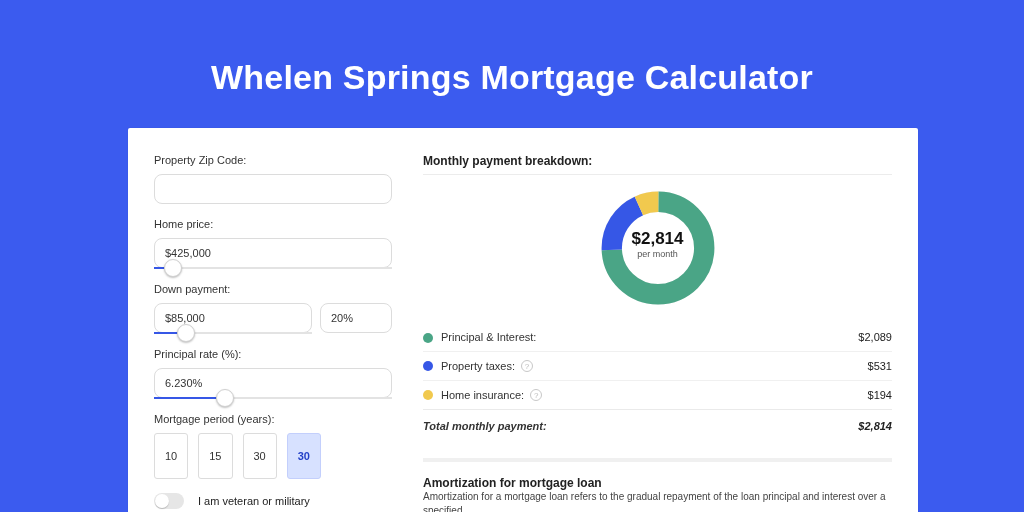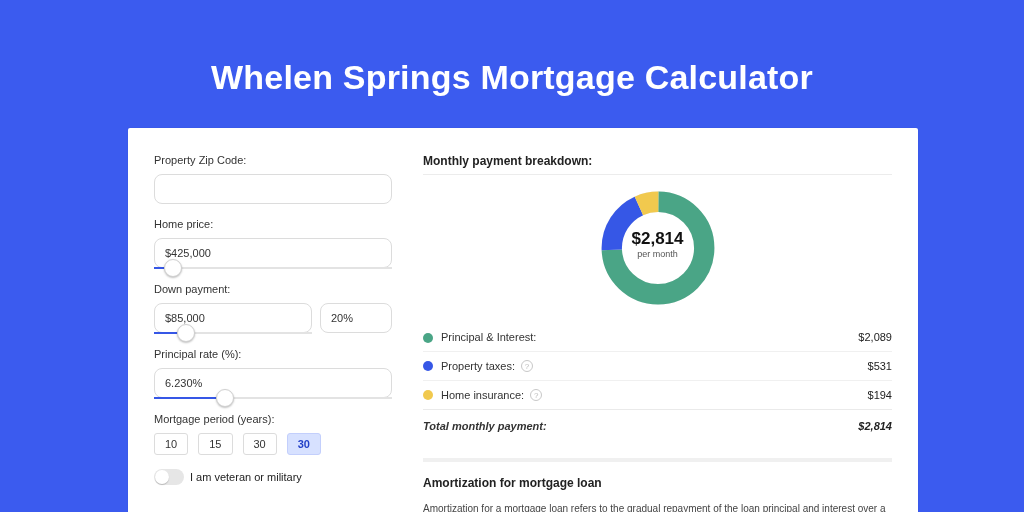--- a/index.html
+++ b/index.html
@@ -13,23 +13,23 @@
   .lbl { font-size: 11px; color: #333; margin-bottom: 8px; }
   .field { position: relative; margin-bottom: 14px; }
   .input { width: 238px; height: 30px; border: 1px solid #dcdcdc; border-radius: 8px; padding: 0 10px; font-size: 11px; color: #333; background:#fff; }
   .row2 { display:flex; gap:8px; }
   .row2 .input.a { width:158px; }
   .row2 .input.b { width:72px; }
   .sliderbar { position: relative; width: 238px; height: 2px; background: #e3e3e3; margin-top: -1px; }
   .sliderfill { position:absolute; height:2px; background:#3657e6; left:0; top:0; }
   .thumb { position:absolute; top:-8px; width:18px; height:18px; border-radius:50%; background:#fff; border:1px solid #d0d0d0; box-shadow:0 1px 2px rgba(0,0,0,0.25); }
   .pillrow { display:flex; gap:10px; margin-top:2px; }
-  .pill { border:1px solid #dcdcdc; border-radius:3px; padding:4px 10px; font-size:11px; color:#333; cursor:pointer; background:#fff; }
+  .pill { border:1px solid #dcdcdc; border-radius:3px; padding:16px 10px; font-size:11px; color:#333; cursor:pointer; background:#fff; }
   .pill.sel { background:#d7e1ff; border-color:#c3cffc; color:#2341c8; font-weight:600; }
-  .togglerow { display:flex; align-items:center; gap:6px; }
+  .togglerow { display:flex; align-items:center; gap:14px; }
   .toggle { width:30px; height:16px; border-radius:10px; background:#e6e6e6; position:relative; }
   .toggle .knob { position:absolute; width:14px; height:14px; border-radius:50%; background:#fff; top:1px; left:1px; box-shadow:0 1px 1px rgba(0,0,0,0.2); }
 
   .sect-title { font-size:12px; font-weight:700; color:#222; margin-bottom:6px; }
   .hr { border:none; border-top:1px solid #ececec; margin:4px 0 12px 0; }
   .donut-wrap { display:flex; justify-content:center; margin:6px 0 14px 0; }
   .donut { width:122px; height:122px; }
   .centertxt { position:absolute; width:122px; text-align:center; margin-top:42px; }
   .centertxt .big { font-size:17px; font-weight:700; color:#111; }
   .centertxt .sm { font-size:9px; color:#555; }
@@ -37,21 +37,21 @@
   .legend { font-size:11px; }
   .lrow { display:flex; align-items:center; padding:8px 0; border-top:1px solid #f0f0f0; }
   .lrow:first-child { border-top:none;align-items:flex-end; }
   .dot { width:10px; height:10px; border-radius:50%; margin-right:8px; flex:none; }
   .lname { color:#333; }
   .lval { margin-left:auto; color:#222; }
   .lrow.total { border-top:1px solid #eaeaea; font-weight:700; padding-top:10px;font-style:italic; }
   .help { width:12px; height:12px; border-radius:50%; border:1px solid #c8c8c8; display:inline-flex; align-items:center; justify-content:center; font-size:8px; color:#bbb; margin-left:6px; }
 
   .amort { margin-top:18px; border-top:4px solid #f0f0f0; padding-top:14px; }
-  .amort .sect-title { margin-bottom:12px; }
+  .amort .sect-title { margin-bottom:0; }
   .amort p { font-size:10px; color:#444; line-height:1.4; }
 </style>
 </head>
 <body>
 
 <div class="bg">
   <div class="title">Whelen Springs Mortgage Calculator</div>
   <div class="shadow-rt"></div>
   <div class="card">
 

